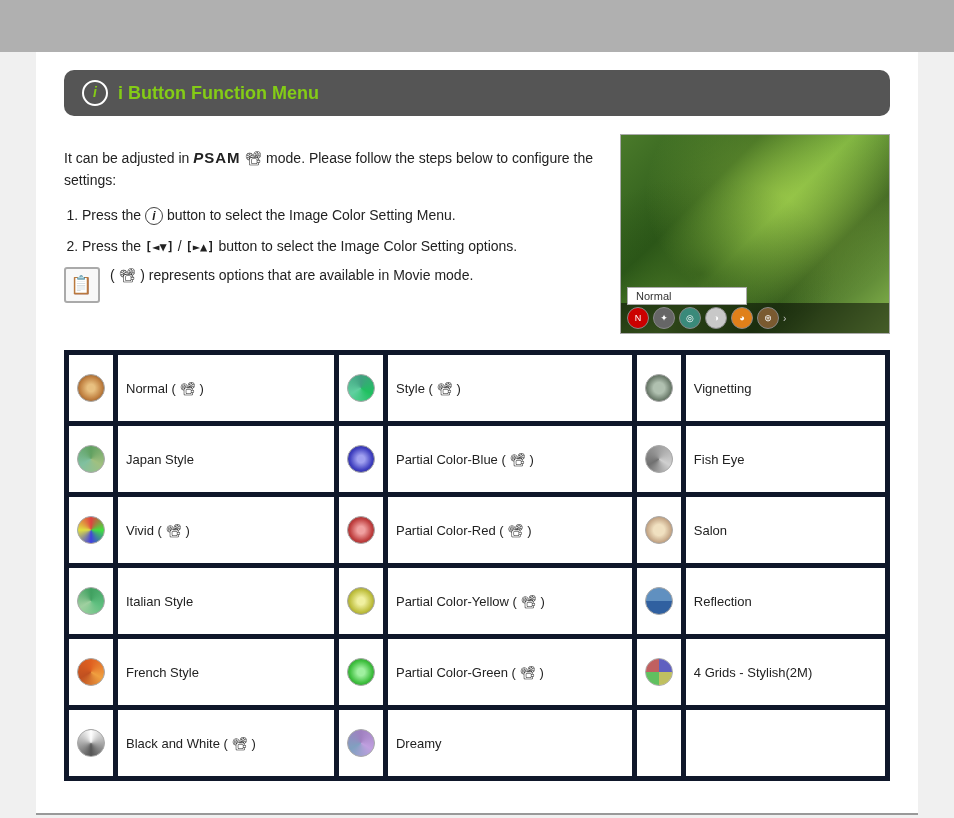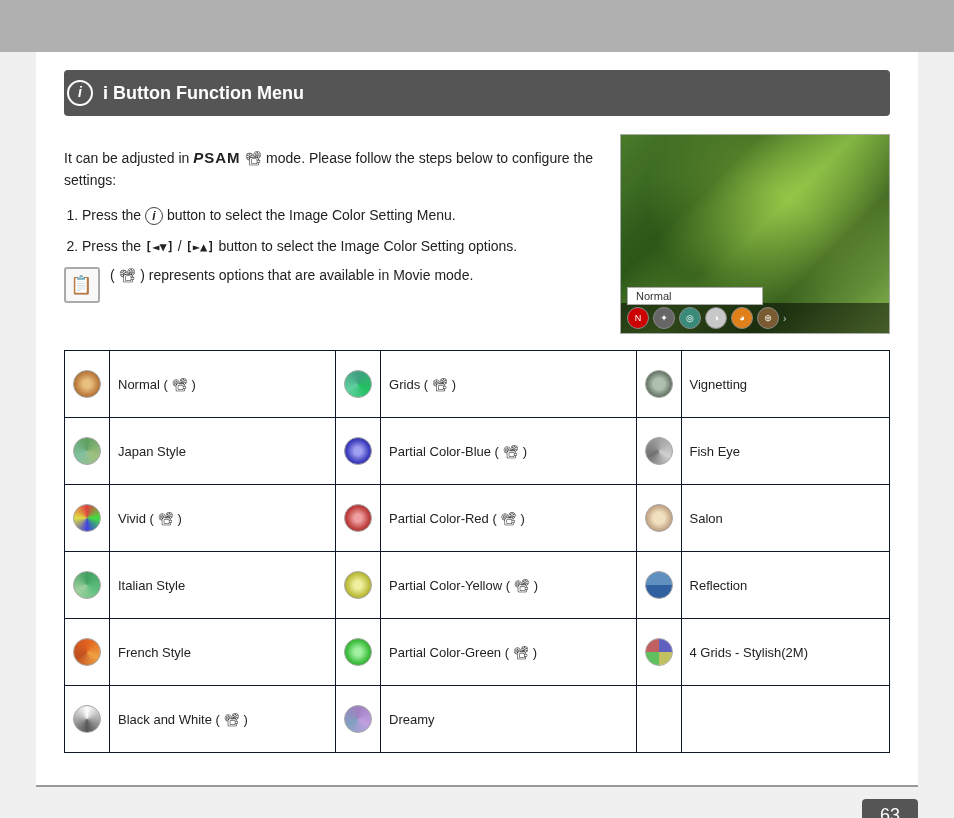--- a/index.html
+++ b/index.html
@@ -17,25 +17,25 @@
       height: 52px;
       background: #b0b0b0;
     }
     .content {
       background: #fff;
       margin: 0 36px;
       padding: 18px 28px 18px 28px;
     }
     .section-header {
       background: #555;
-      color: #ffffff;
+      color: #84cc16;
       font-size: 18px;
       font-weight: bold;
-      border-radius: 4px;
-      padding: 10px 3px;
+      border-radius: 10px;
+      padding: 10px 18px;
       margin-bottom: 18px;
       display: flex;
       align-items: center;
     }
     .section-header::before {
       content: 'i';
       display: inline-block;
       width: 22px;
       height: 22px;
       border-radius: 50%;
@@ -106,21 +106,21 @@
     .camera-icon-circle.brown { background: #7a5a30; }
     .normal-label {
       background: #fff;
       color: #333;
       font-size: 11px;
       padding: 2px 8px;
       margin-top: 2px;
       position: absolute;
       bottom: 28px;
       left: 6px;
-      width: 136px;
+      width: 120px;
       border: 1px solid #aaa;
     }
     .psam-text {
       font-weight: bold;
       font-size: 15px;
       letter-spacing: 1px;
     }
     .step-list {
       margin-left: 18px;
       margin-bottom: 10px;
@@ -152,21 +152,21 @@
       line-height: 1.5;
     }
     
     .color-table {
       width: 100%;
       border-collapse: collapse;
       font-size: 13px;
       margin-bottom: 14px;
     }
     .color-table td {
-      border: 1px solid #0f172a;
+      border: 5px solid #0f172a;
       padding: 19px 8px;
       vertical-align: middle;
       white-space: nowrap;
     }
     .color-table td:nth-child(2),
     .color-table td:nth-child(4),
     .color-table td:nth-child(6) {
       min-width: 120px;
     }
     .icon-cell {
@@ -300,21 +300,21 @@
   </div>
 
 
   <table class="color-table">
     <tbody>
 
       <tr>
         <td class="icon-cell"><div class="ic ic-normal"></div></td>
         <td class="label-cell">Normal ( 📽 )</td>
         <td class="icon-cell"><div class="ic ic-sepia"></div></td>
-        <td class="label-cell">Grids ( 📽 )</td>
+        <td class="label-cell">Style ( 📽 )</td>
         <td class="icon-cell"><div class="ic ic-vignetting"></div></td>
         <td class="label-cell">Vignetting</td>
       </tr>
 
       <tr>
         <td class="icon-cell"><div class="ic ic-japan"></div></td>
         <td class="label-cell">Japan Style</td>
         <td class="icon-cell"><div class="ic ic-pcblue"></div></td>
         <td class="label-cell">Partial Color-Blue ( 📽 )</td>
         <td class="icon-cell"><div class="ic ic-fisheye"></div></td>

